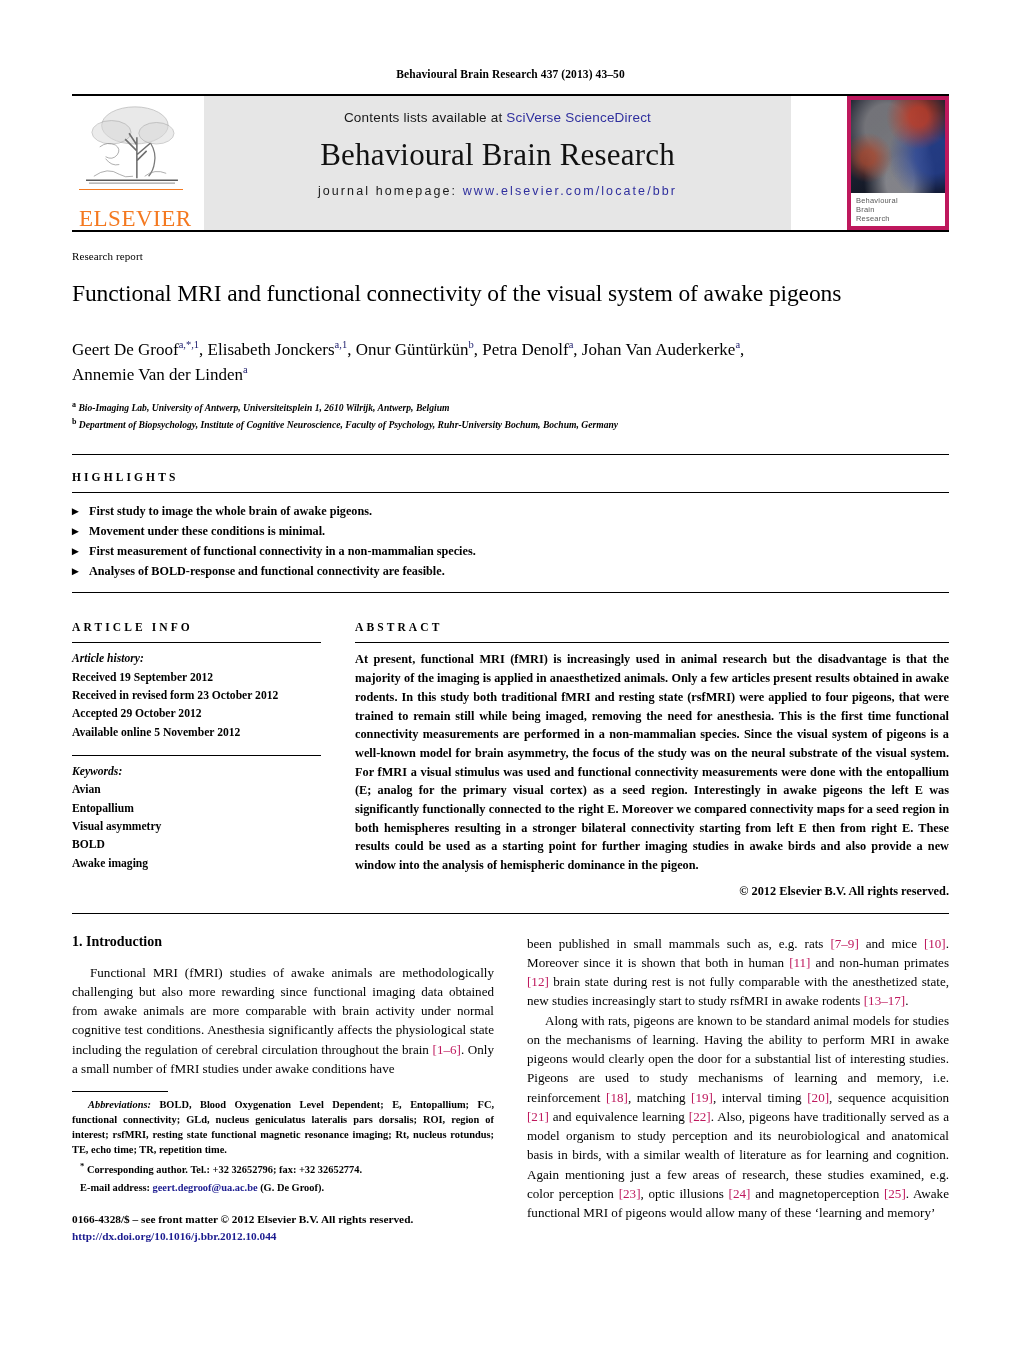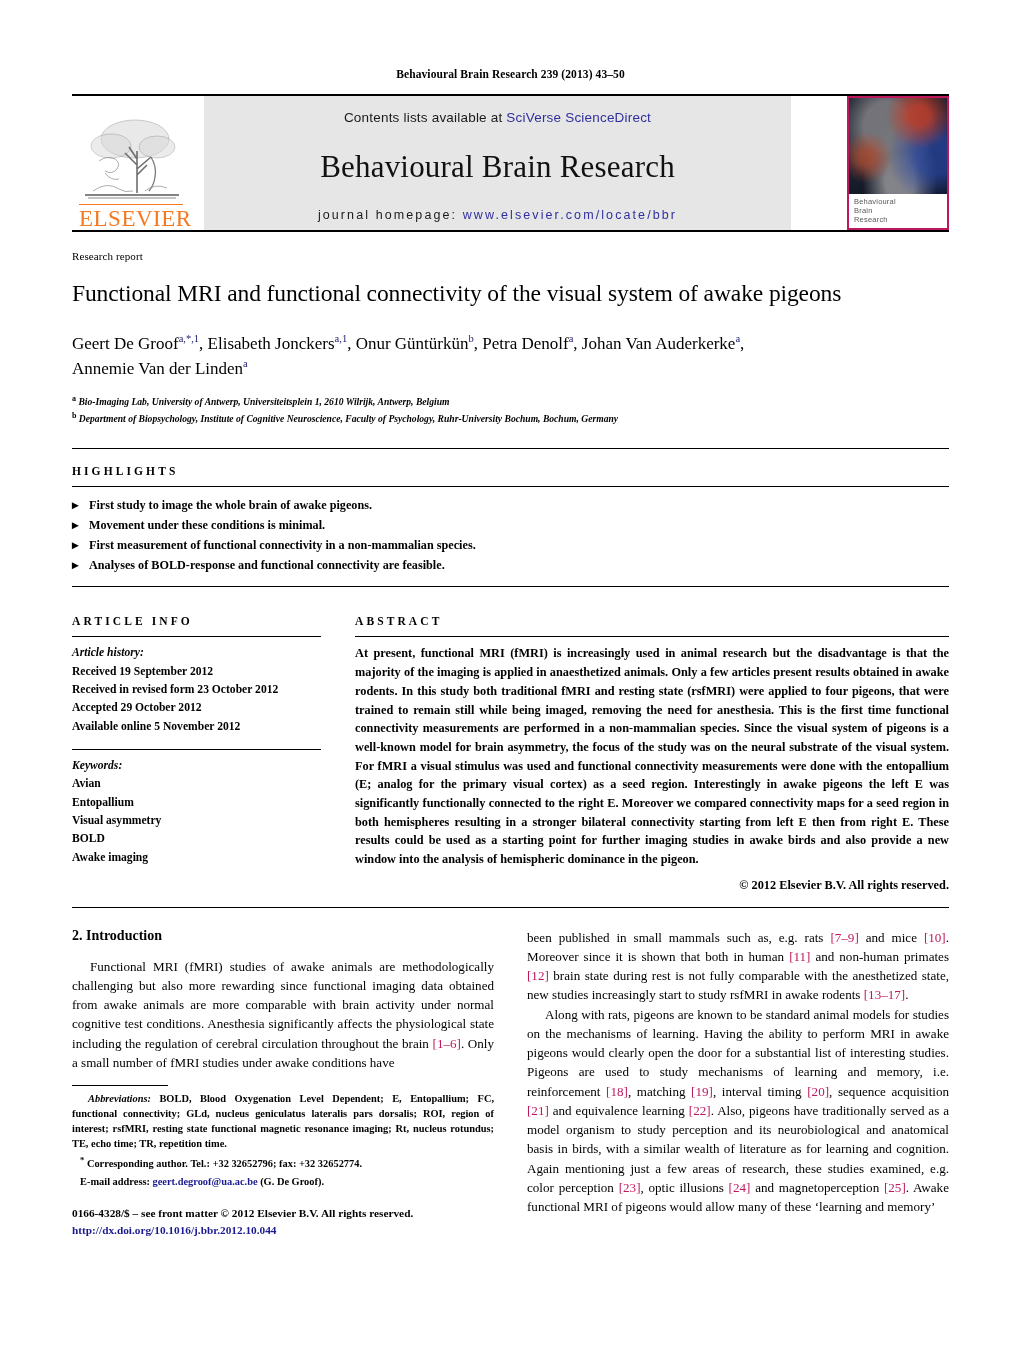--- a/index.html
+++ b/index.html
@@ -51,34 +51,34 @@
   }
   .tree-svg { display:block; }
   .elsevier-word {
     font-family: "Liberation Serif", serif;
     font-size: 23px;
     letter-spacing: 0.5px;
     color: #F47920;
     line-height: 1;
     margin-top: 1px;
     border-top: 1.2px solid #F47920;
-    padding-top: 2px;
+    padding-top: 17px;
     width: 104px;
     text-align: center;
   }
   .journal-band {
     flex: 1 1 auto;
     background: #e6e6e6;
     margin-left: 14px;
     margin-right: 12px;
     display: flex;
     flex-direction: column;
     align-items: center;
     justify-content: space-between;
-    padding: 14px 0 8px 0;
+    padding: 14px 0 32px 0;
     box-sizing: border-box;
   }
   .contents-line {
     font-family: "Liberation Sans", sans-serif;
     font-size: 13.5px;
     color: #1a1a1a;
     letter-spacing: 0.2px;
   }
   .contents-line .brandlink { color: #2f2f9e; }
   .journal-title {
@@ -90,21 +90,21 @@
   .homepage-line {
     font-family: "Liberation Sans", sans-serif;
     font-size: 12.5px;
     letter-spacing: 2.1px;
     color: #1a1a1a;
   }
   .homepage-line .urllink { color: #2f2f9e; }
   .cover-thumb {
     flex: 0 0 102px;
     width: 102px;
-    border: 2px solid #be185d;
+    border: 4px solid #be185d;
     box-sizing: border-box;
     background: #0c4a6e;
     position: relative;
     overflow: hidden;
     margin-left: 44px;
   }
   .cover-art {
     position: absolute;
     left: 0; top: 0; right: 0;
     height: 74%;
@@ -146,21 +146,21 @@
   }
   .article-title {
     font-size: 23.5px;
     font-weight: normal;
     margin: 17px 0 0 0;
     line-height: 1.22;
     letter-spacing: -0.1px;
   }
   .authors {
     font-size: 17px;
-    margin-top: 23px;
+    margin-top: 29px;
     line-height: 1.45;
   }
   .authors sup { font-size: 10.5px; color:#1b1b6b; }
   .affil {
     font-size: 9.6px;
     font-style: italic;
     font-weight: bold;
     line-height: 1.5;
     margin-top: 12px;
   }
@@ -282,21 +282,21 @@
     font-weight: bold;
     line-height: 1.5;
   }
   .doi { color: #1b1b8f; }
 </style>
 </head>
 <body>
 
 <div class="page">
 
-  <div class="running-head">Behavioural Brain Research 239 (2013) 43–50</div>
+  <div class="running-head">Behavioural Brain Research 437 (2013) 43–50</div>
 
   <div class="masthead">
 
     <div class="elsevier-logo">
       <svg class="tree-svg" width="104" height="90" viewBox="0 0 104 90">
         <g stroke="#7a7a7a" stroke-width="0.7" fill="none">
           <ellipse cx="56" cy="26" rx="34" ry="19" fill="#d8d8d8" opacity="0.55"></ellipse>
           <ellipse cx="32" cy="33" rx="20" ry="12" fill="#d8d8d8" opacity="0.5"></ellipse>
           <ellipse cx="78" cy="34" rx="18" ry="11" fill="#d8d8d8" opacity="0.5"></ellipse>
           <path d="M58 80 L58 38 M58 52 L46 40 M58 56 L72 44 M58 46 L50 34 M58 62 L68 52" stroke="#6f6f6f" stroke-width="1.6"></path>
@@ -390,21 +390,21 @@
         <div class="abs-body">At present, functional MRI (fMRI) is increasingly used in animal research but the disadvantage is that the majority of the imaging is applied in anaesthetized animals. Only a few articles present results obtained in awake rodents. In this study both traditional fMRI and resting state (rsfMRI) were applied to four pigeons, that were trained to remain still while being imaged, removing the need for anesthesia. This is the first time functional connectivity measurements are performed in a non-mammalian species. Since the visual system of pigeons is a well-known model for brain asymmetry, the focus of the study was on the neural substrate of the visual system. For fMRI a visual stimulus was used and functional connectivity measurements were done with the entopallium (E; analog for the primary visual cortex) as a seed region. Interestingly in awake pigeons the left E was significantly functionally connected to the right E. Moreover we compared connectivity maps for a seed region in both hemispheres resulting in a stronger bilateral connectivity starting from left E then from right E. These results could be used as a starting point for further imaging studies in awake birds and also provide a new window into the analysis of hemispheric dominance in the pigeon.</div>
         <div class="copyright">© 2012 Elsevier B.V. All rights reserved.</div>
       </div>
     </div>
 
     <div class="bottom-rule"></div>
 
     <div class="body-cols">
 
       <div class="bcol">
-        <div class="bhead">2.  Introduction</div>
+        <div class="bhead">1.  Introduction</div>
         <p class="btext indent1"><span>Functional MRI (fMRI) studies of awake animals are methodologically challenging but also more rewarding since functional imaging data obtained from awake animals are more comparable with brain activity under normal cognitive test conditions. Anesthesia significantly affects the physiological state including the regulation of cerebral circulation throughout the brain </span><span class="ref">[1–6]</span><span>. Only a small number of fMRI studies under awake conditions have</span></p>
 
         <div class="foot-wrap">
           <div class="foot-rule"></div>
           <div class="foot-text">
             <span style="display:inline-block;width:16px"></span><span class="ital">Abbreviations:</span><span> BOLD, Blood Oxygenation Level Dependent; E, Entopallium; FC, functional connectivity; GLd, nucleus geniculatus lateralis pars dorsalis; ROI, region of interest; rsfMRI, resting state functional magnetic resonance imaging; Rt, nucleus rotundus; TE, echo time; TR, repetition time.</span>
           </div>
           <div class="foot-item"><sup>*</sup><span> Corresponding author. Tel.: +32 32652796; fax: +32 32652774.</span></div>
           <div class="foot-item"><span class="ital">E-mail address:</span> <span class="mail">geert.degroof@ua.ac.be</span><span> (G. De Groof).</span></div>
 

